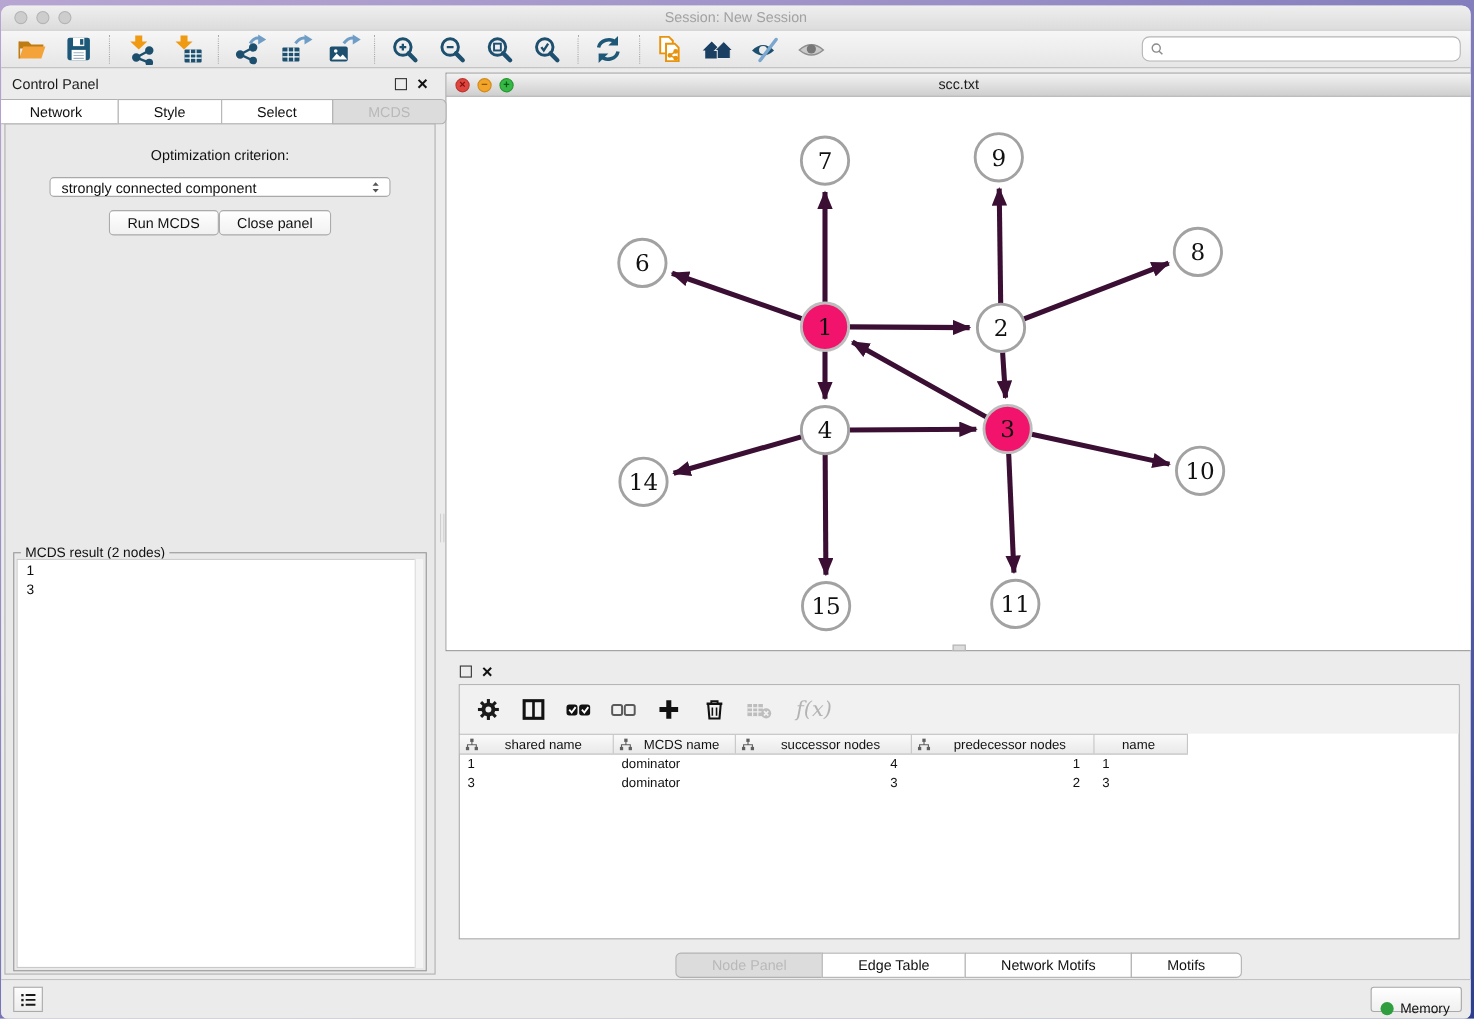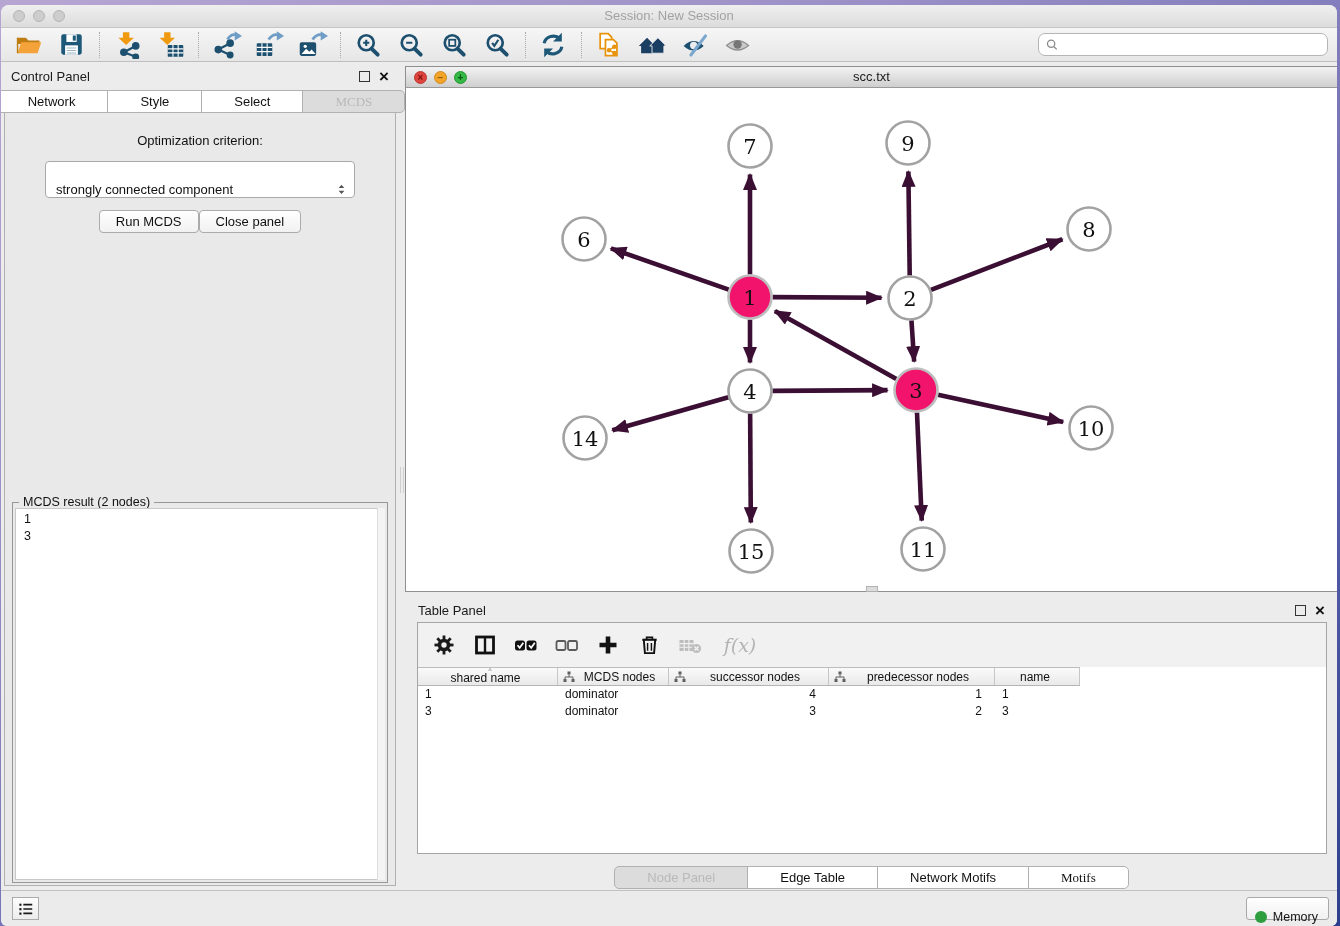--- a/index.html
+++ b/index.html
@@ -23,25 +23,25 @@
 
   
   .control-panel { position:absolute; left:0; top:57px; width:398px; bottom:36px; display:flex; flex-direction:column; }
   .panel-head { height:28px; display:flex; align-items:center; padding:0 10px; }
   .panel-head .ptitle { font-size:13px; color:#1a1a1a; flex:1; }
   .float-ico { width:11px; height:11px; border:1.6px solid #333; display:inline-block; margin-right:9px; }
   .close-ico { font-size:17px; font-weight:900; color:#111; line-height:11px; }
   .tabstrip { display:flex; justify-content:center; position:relative; z-index:2; margin-bottom:-1px; }
   .tab { height:23px; line-height:21px; padding:0 32px; font-size:13px; background:#fff; border:1px solid #b1b1b1; margin-left:-1px; color:#111; cursor:default; }
   .tab:first-child { border-radius:5px 0 0 5px; margin-left:0; }
-  .tab:last-child { border-radius:0 5px 5px 0;font-family:Liberation Serif, serif; }
+  .tab:last-child { border-radius:0 5px 5px 0; }
   .tab.active { background:#dcdcdc; color:#b9b9b9; }
   .cp-body { flex:1; margin:0 3px 4px 3px; border:1px solid #b0b0b0; background:#e9e9e9; display:flex; flex-direction:column; align-items:center; }
   .crit-label { margin-top:20px; font-size:13px; color:#111; }
-  .dropdown { margin-top:13px; width:310px; height:37px; background:#fff; border:1px solid #a9a9a9; border-radius:4px; display:flex; align-items:flex-end; padding:0 6px 0 10px; }
+  .dropdown { margin-top:13px; width:310px; height:18px; background:#fff; border:1px solid #a9a9a9; border-radius:4px; display:flex; align-items:center; padding:0 6px 0 10px; }
   .dropdown .dval { flex:1; font-size:13px; color:#111; }
   .btnrow { margin-top:12px; display:flex; }
   .pbtn { height:23px; padding:0 16px; background:linear-gradient(#ffffff,#f1f1f1); border:1px solid #ababab; border-radius:4px; font-size:13px; color:#111; font-family:"Liberation Sans",sans-serif; }
   .spacer { flex:1; }
   .result-box { width:376px; height:381px; margin-bottom:2px; border:1px solid #979797; position:relative; background:#e9e9e9; }
   .result-title { position:absolute; top:-8px; left:6px; background:#e9e9e9; padding:0 4px; font-size:12.5px; color:#111; }
   .result-area { position:absolute; left:2px; right:2px; top:5px; bottom:2px; background:#fff; border:1px solid #c9c9c9; font-size:12.5px; color:#111; padding:2px 0 0 8px; white-space:pre-line; line-height:17px; }
   .result-scroll { position:absolute; right:2px; top:5px; bottom:2px; width:8px; background:#f4f4f4; border-left:1px solid #ddd; }
   .vsplit { position:absolute; left:398px; top:57px; width:6px; bottom:36px; }
   .vsplit .grip { position:absolute; top:405px; left:1px; width:4px; height:26px; border-left:1px solid #cfcfcf; border-right:1px solid #cfcfcf; }
@@ -358,21 +358,20 @@
               <circle cx="345" cy="463" r="21.5" fill="#ffffff" stroke="#a2a2a2" stroke-width="2.6"></circle>
               <text x="345" y="463" text-anchor="middle" dy="0.36em" class="graph-node-label">15</text>
             </g>
           </svg>
       </div>
       <div class="net-handle"></div>
     </div>
 
     <div class="table-panel">
       <div class="panel-head" style="padding:0 13px;">
-        <span class="ptitle">Table Panel</span>
         <span class="float-ico"></span>
         <span class="close-ico">×</span>
       </div>
       <div class="tp-box">
         <div class="tp-toolbar">
           <div class="tpi">
               <svg viewBox="0 0 22 22" width="22" height="22">
                 <g fill="#1a1a1a">
                   <rect x="9.6" y="1.5" width="2.8" height="19"></rect>
                   <rect x="9.6" y="1.5" width="2.8" height="19" transform="rotate(45 11 11)"></rect>
@@ -422,41 +421,41 @@
                 <path d="M1.5 9.6h14M1.5 13.2h14M6.2 6v11M10.9 6v11" stroke="#f1f1f1" stroke-width="1.1"></path>
                 <circle cx="18.5" cy="14.5" r="4.6" fill="#bdbdbd"></circle>
                 <path d="M16.5 12.5l4 4M20.5 12.5l-4 4" stroke="#f1f1f1" stroke-width="1.5"></path>
               </svg>
             </div>
           <div class="tpi" style="width:42px;">
               <span class="fx-label">f(x)</span>
             </div>
         </div>
         <div class="thead" id="table-head">
-            <div class="th" style="width: 140px; flex-direction: column;">
+            <div class="th" style="width: 140px;">
               <svg viewBox="0 0 12 12" width="12" height="12">
                 <g fill="#5f5f5f">
                   <rect x="4.5" y="0.5" width="3" height="3"></rect>
                   <rect x="0.5" y="8" width="3" height="3"></rect>
                   <rect x="8.5" y="8" width="3" height="3"></rect>
                 </g>
                 <path d="M6 3.5v2.5M2 8V6h8v2" stroke="#5f5f5f" fill="none"></path>
               </svg>
               <span class="thlabel">shared name</span>
             </div>
             <div class="th" style="width: 111px;">
               <svg viewBox="0 0 12 12" width="12" height="12">
                 <g fill="#5f5f5f">
                   <rect x="4.5" y="0.5" width="3" height="3"></rect>
                   <rect x="0.5" y="8" width="3" height="3"></rect>
                   <rect x="8.5" y="8" width="3" height="3"></rect>
                 </g>
                 <path d="M6 3.5v2.5M2 8V6h8v2" stroke="#5f5f5f" fill="none"></path>
               </svg>
-              <span class="thlabel">MCDS nodes</span>
+              <span class="thlabel">MCDS name</span>
             </div>
             <div class="th" style="width: 160px;">
               <svg viewBox="0 0 12 12" width="12" height="12">
                 <g fill="#5f5f5f">
                   <rect x="4.5" y="0.5" width="3" height="3"></rect>
                   <rect x="0.5" y="8" width="3" height="3"></rect>
                   <rect x="8.5" y="8" width="3" height="3"></rect>
                 </g>
                 <path d="M6 3.5v2.5M2 8V6h8v2" stroke="#5f5f5f" fill="none"></path>
               </svg>

